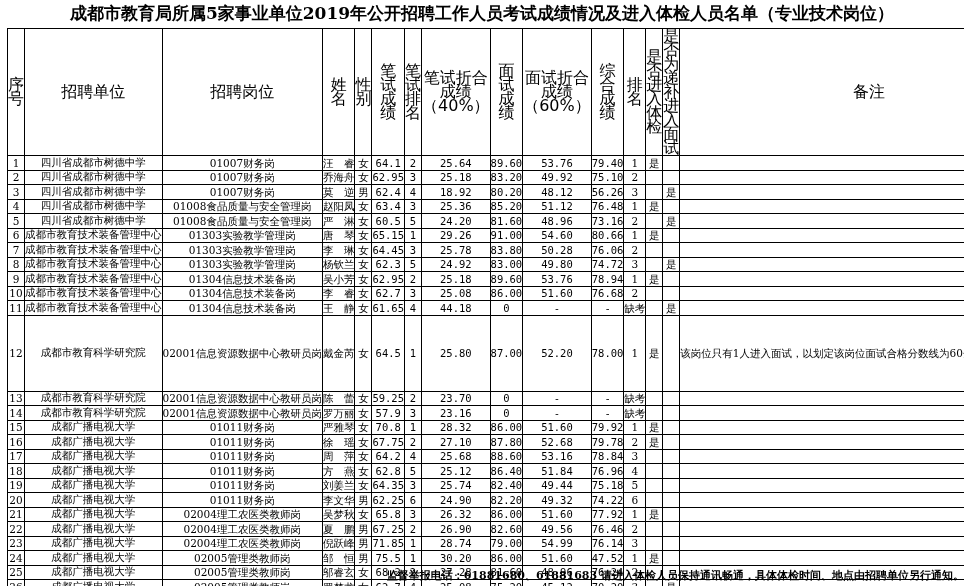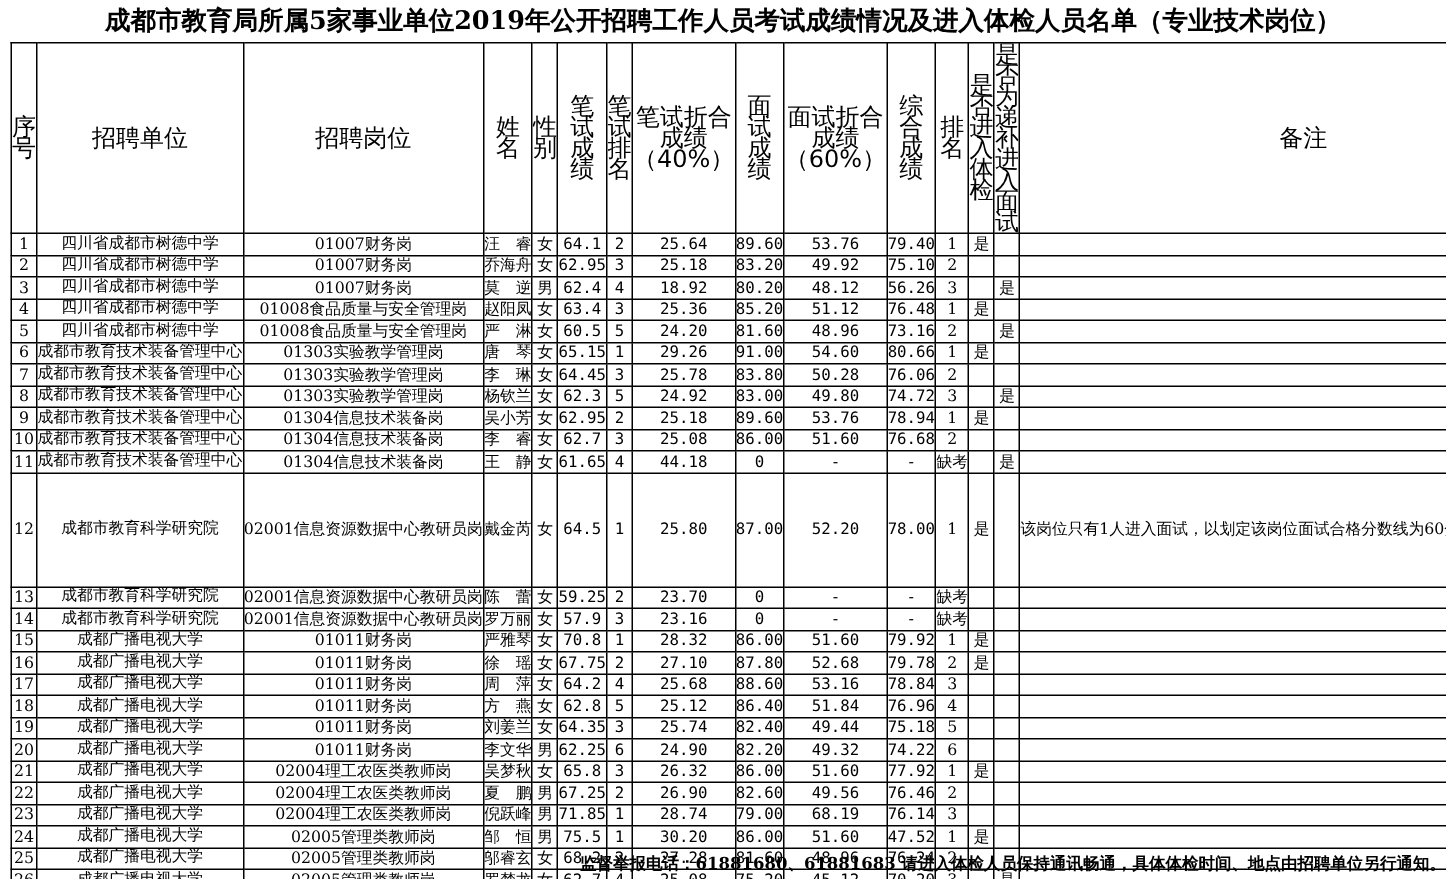--- a/index.html
+++ b/index.html
@@ -438,21 +438,21 @@
       <tr>
         <td>23</td>
         <td class="unit">成都广播电视大学</td>
         <td>02004理工农医类教师岗</td>
         <td>倪跃峰</td>
         <td>男</td>
         <td class="num">71.85</td>
         <td class="num">1</td>
         <td class="num">28.74</td>
         <td class="num">79.00</td>
-        <td class="num">68.19</td>
+        <td class="num">54.99</td>
         <td class="num">76.14</td>
         <td>3</td>
         <td></td>
         <td></td>
         <td class=""></td>
       </tr>
       <tr>
         <td>24</td>
         <td class="unit">成都广播电视大学</td>
         <td>02005管理类教师岗</td>

